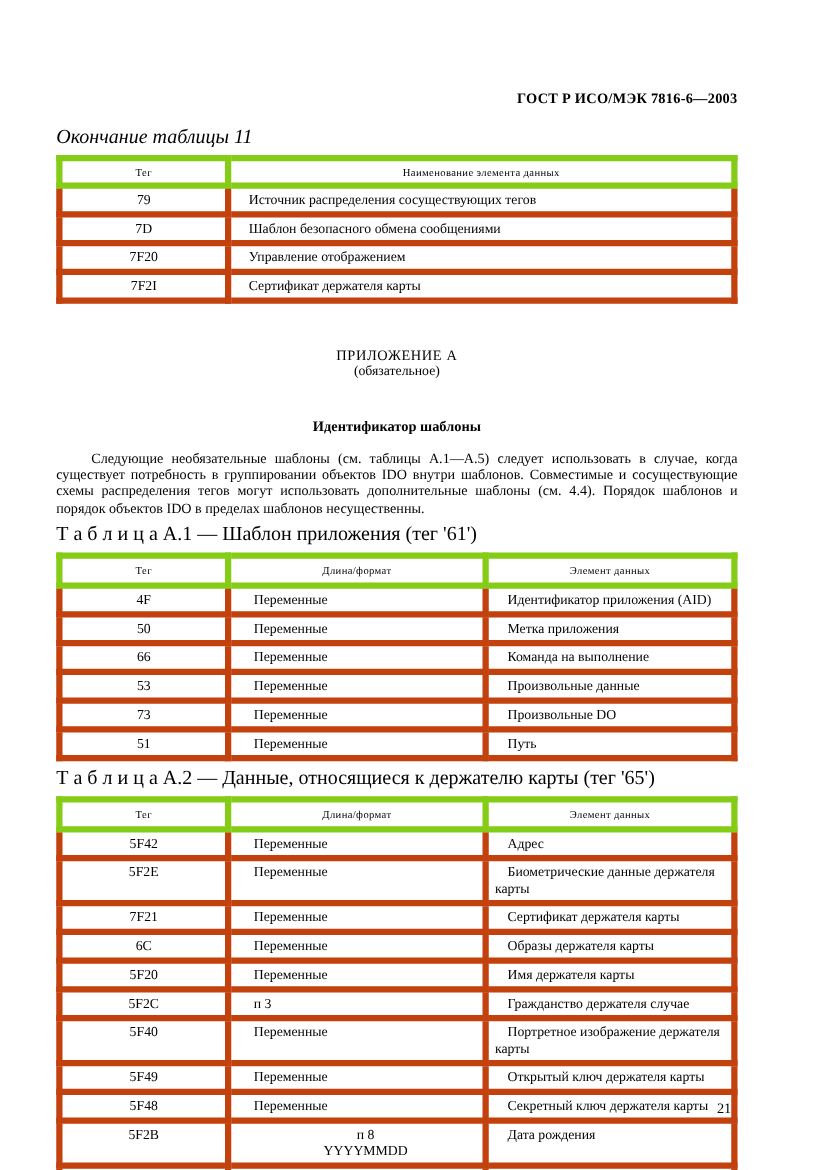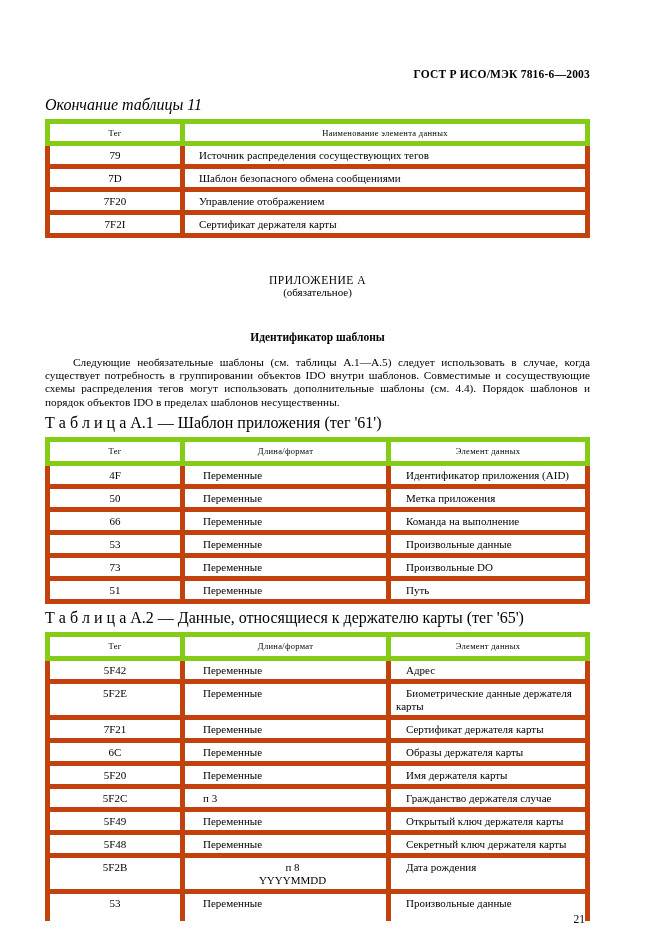--- a/index.html
+++ b/index.html
@@ -4,21 +4,21 @@
 <style>
   * { margin: 0; padding: 0; box-sizing: border-box; }
   html, body { background: #e8e8e8; }
   body { font-family: "Liberation Serif", "DejaVu Serif", serif; color: #000; }
   .page {
     position: relative;
     width: 661px;
     height: 936px;
     background: #ffffff;
     margin: 0 auto;
-    padding: 0 71px 0 45px;
+    padding: 5px 71px 0 45px;
     overflow: hidden;
     font-family: Liberation Serif, serif;
   }
   .doc-header {
     padding-top: 68px;
     text-align: right;
     font-weight: bold;
     font-size: 11.5px;
     letter-spacing: 0.2px;
   }
@@ -89,21 +89,21 @@
     text-align: justify;
     text-indent: 28px;
   }
   .tbl-caption {
     margin-top: 5px;
     margin-bottom: 5px;
     font-size: 16px;
   }
   .page-number {
     position: absolute;
-    top: 913px;
+    top: 881px;
     right: 76px;
     font-size: 11.5px;
   }
 </style>
 </head>
 <body>
 
 <div class="page">
 
   <div class="doc-header">ГОСТ Р ИСО/МЭК 7816-6—2003</div>
@@ -222,20 +222,25 @@
         </tr>
         <tr>
           <td>5F20</td>
           <td>Переменные</td>
           <td>Имя держателя карты</td>
         </tr>
         <tr>
           <td>5F2C</td>
           <td>п 3</td>
           <td>Гражданство держателя случае</td>
+        </tr>
+        <tr>
+          <td>5F40</td>
+          <td>Переменные</td>
+          <td>Портретное изображение держателя карты</td>
         </tr>
         <tr>
           <td>5F49</td>
           <td>Переменные</td>
           <td>Открытый ключ держателя карты</td>
         </tr>
         <tr>
           <td>5F48</td>
           <td>Переменные</td>
           <td>Секретный ключ держателя карты</td>

